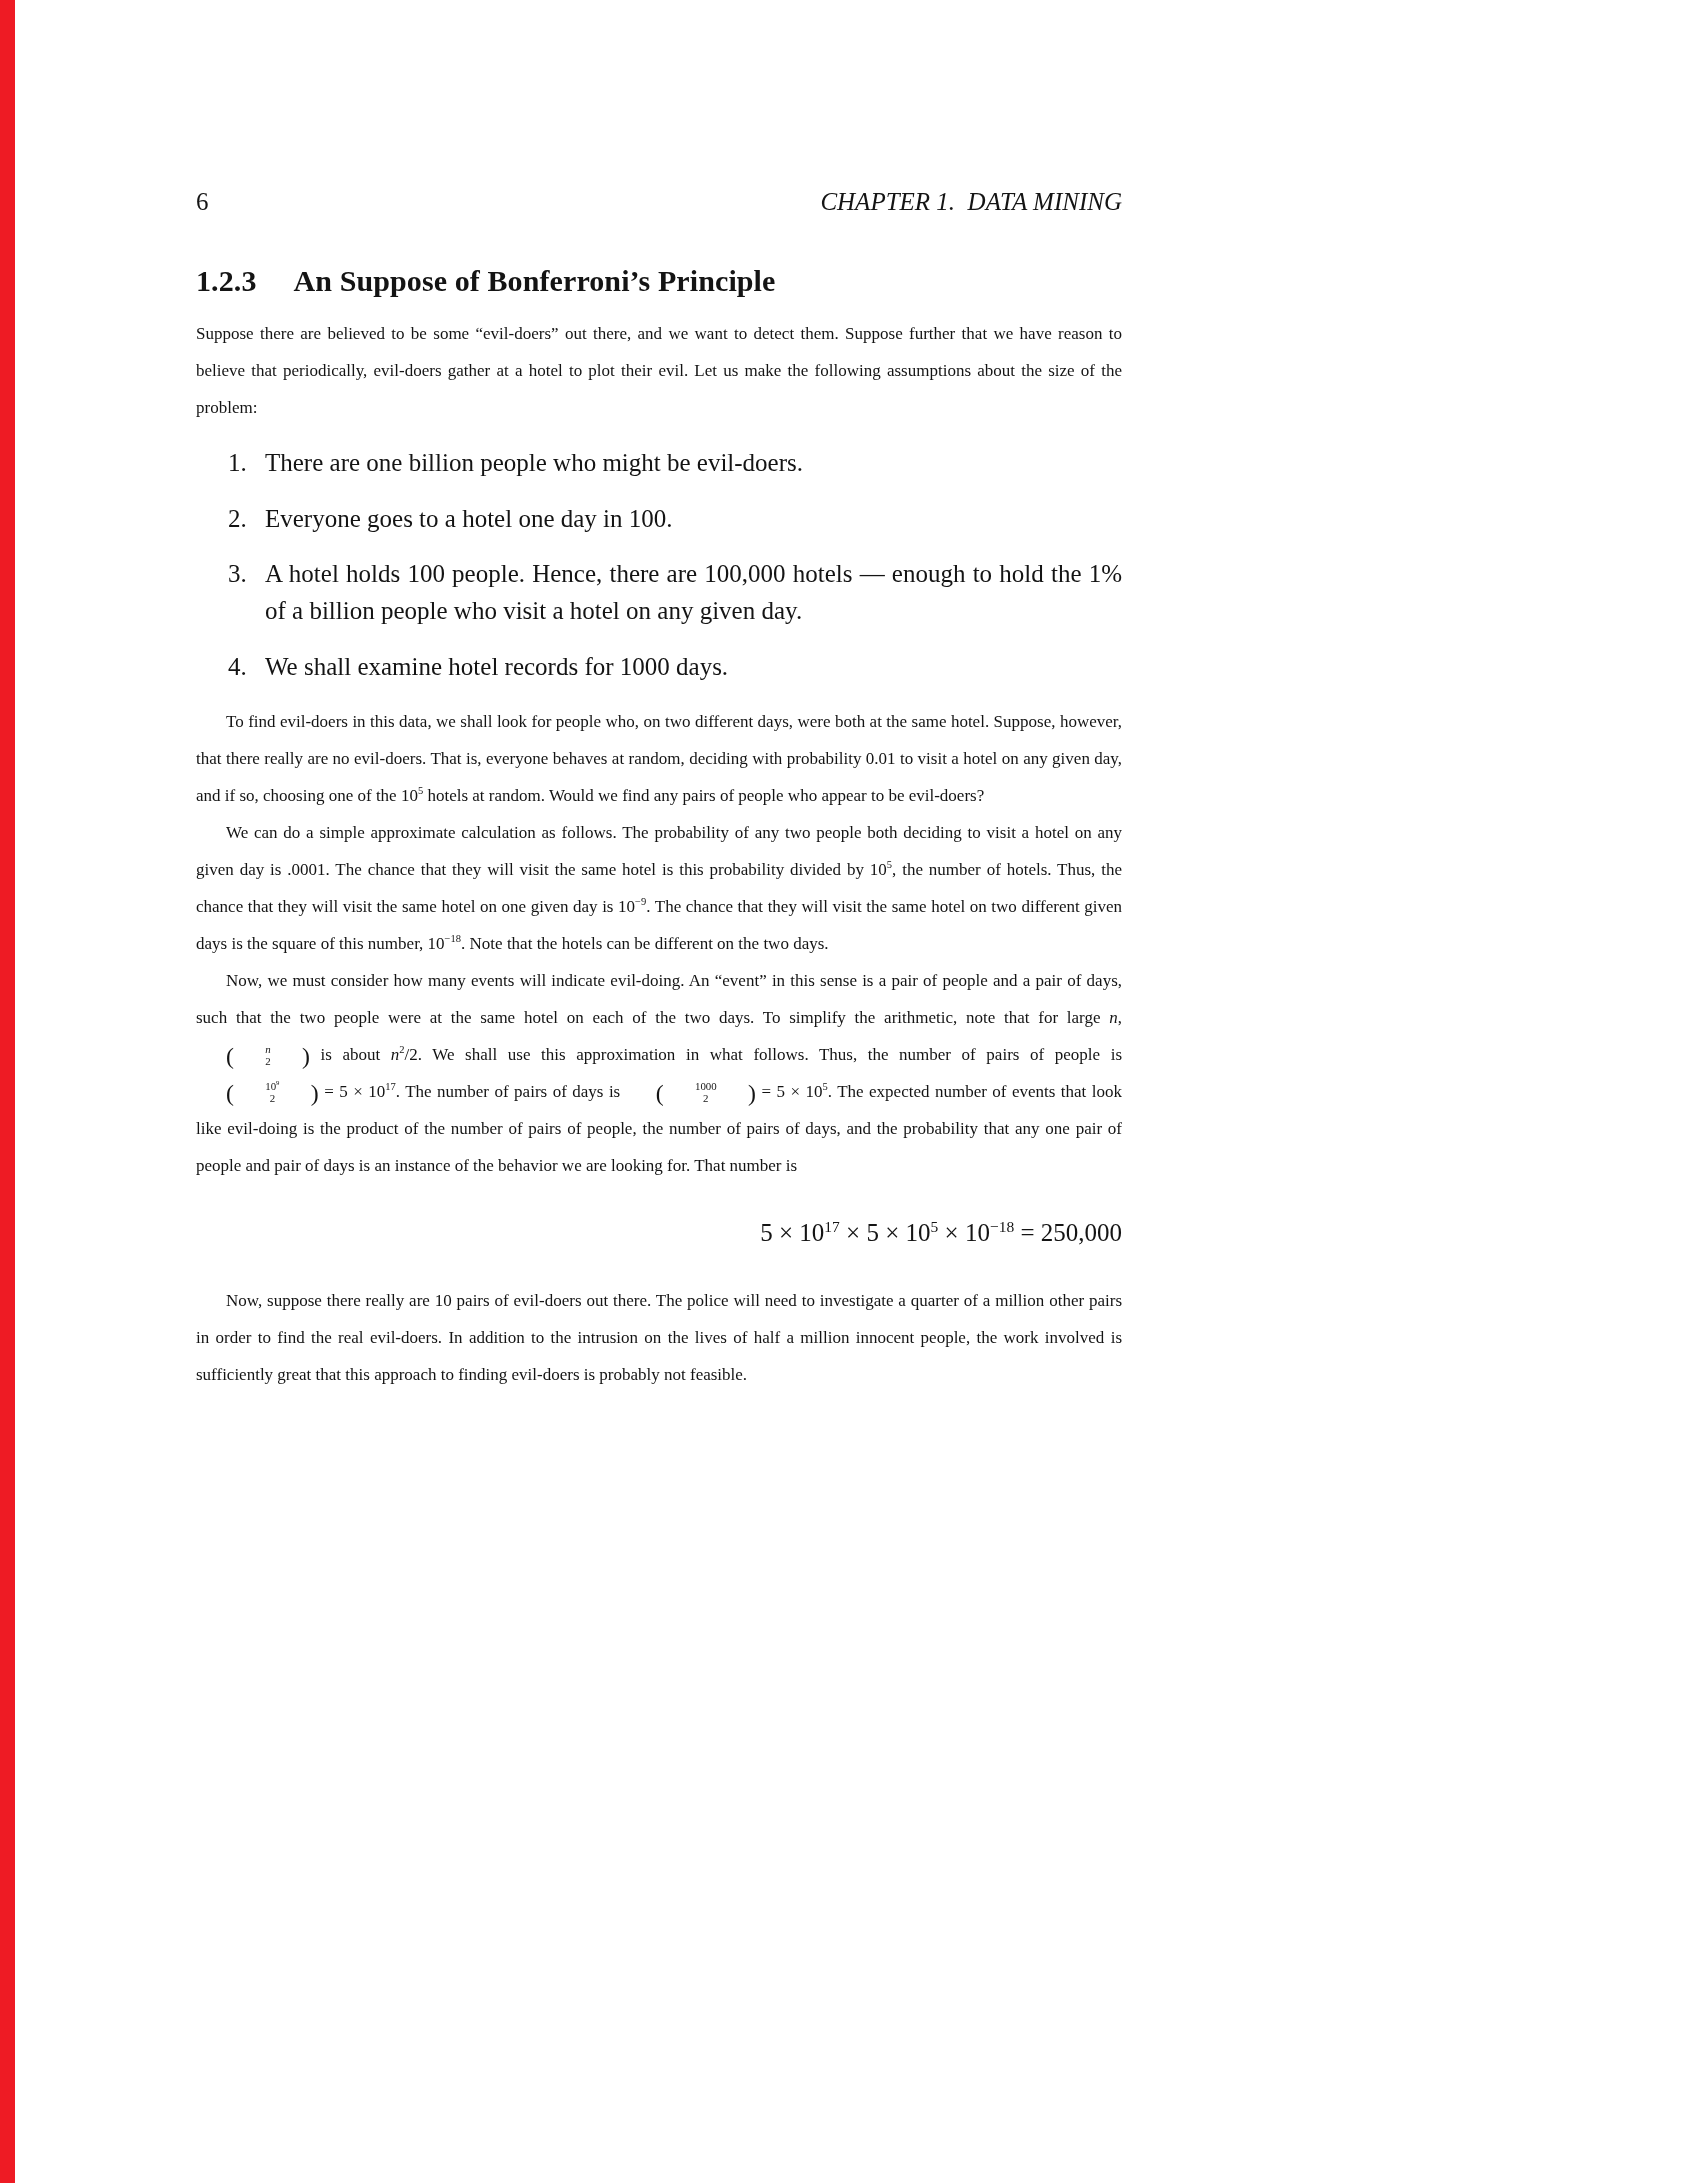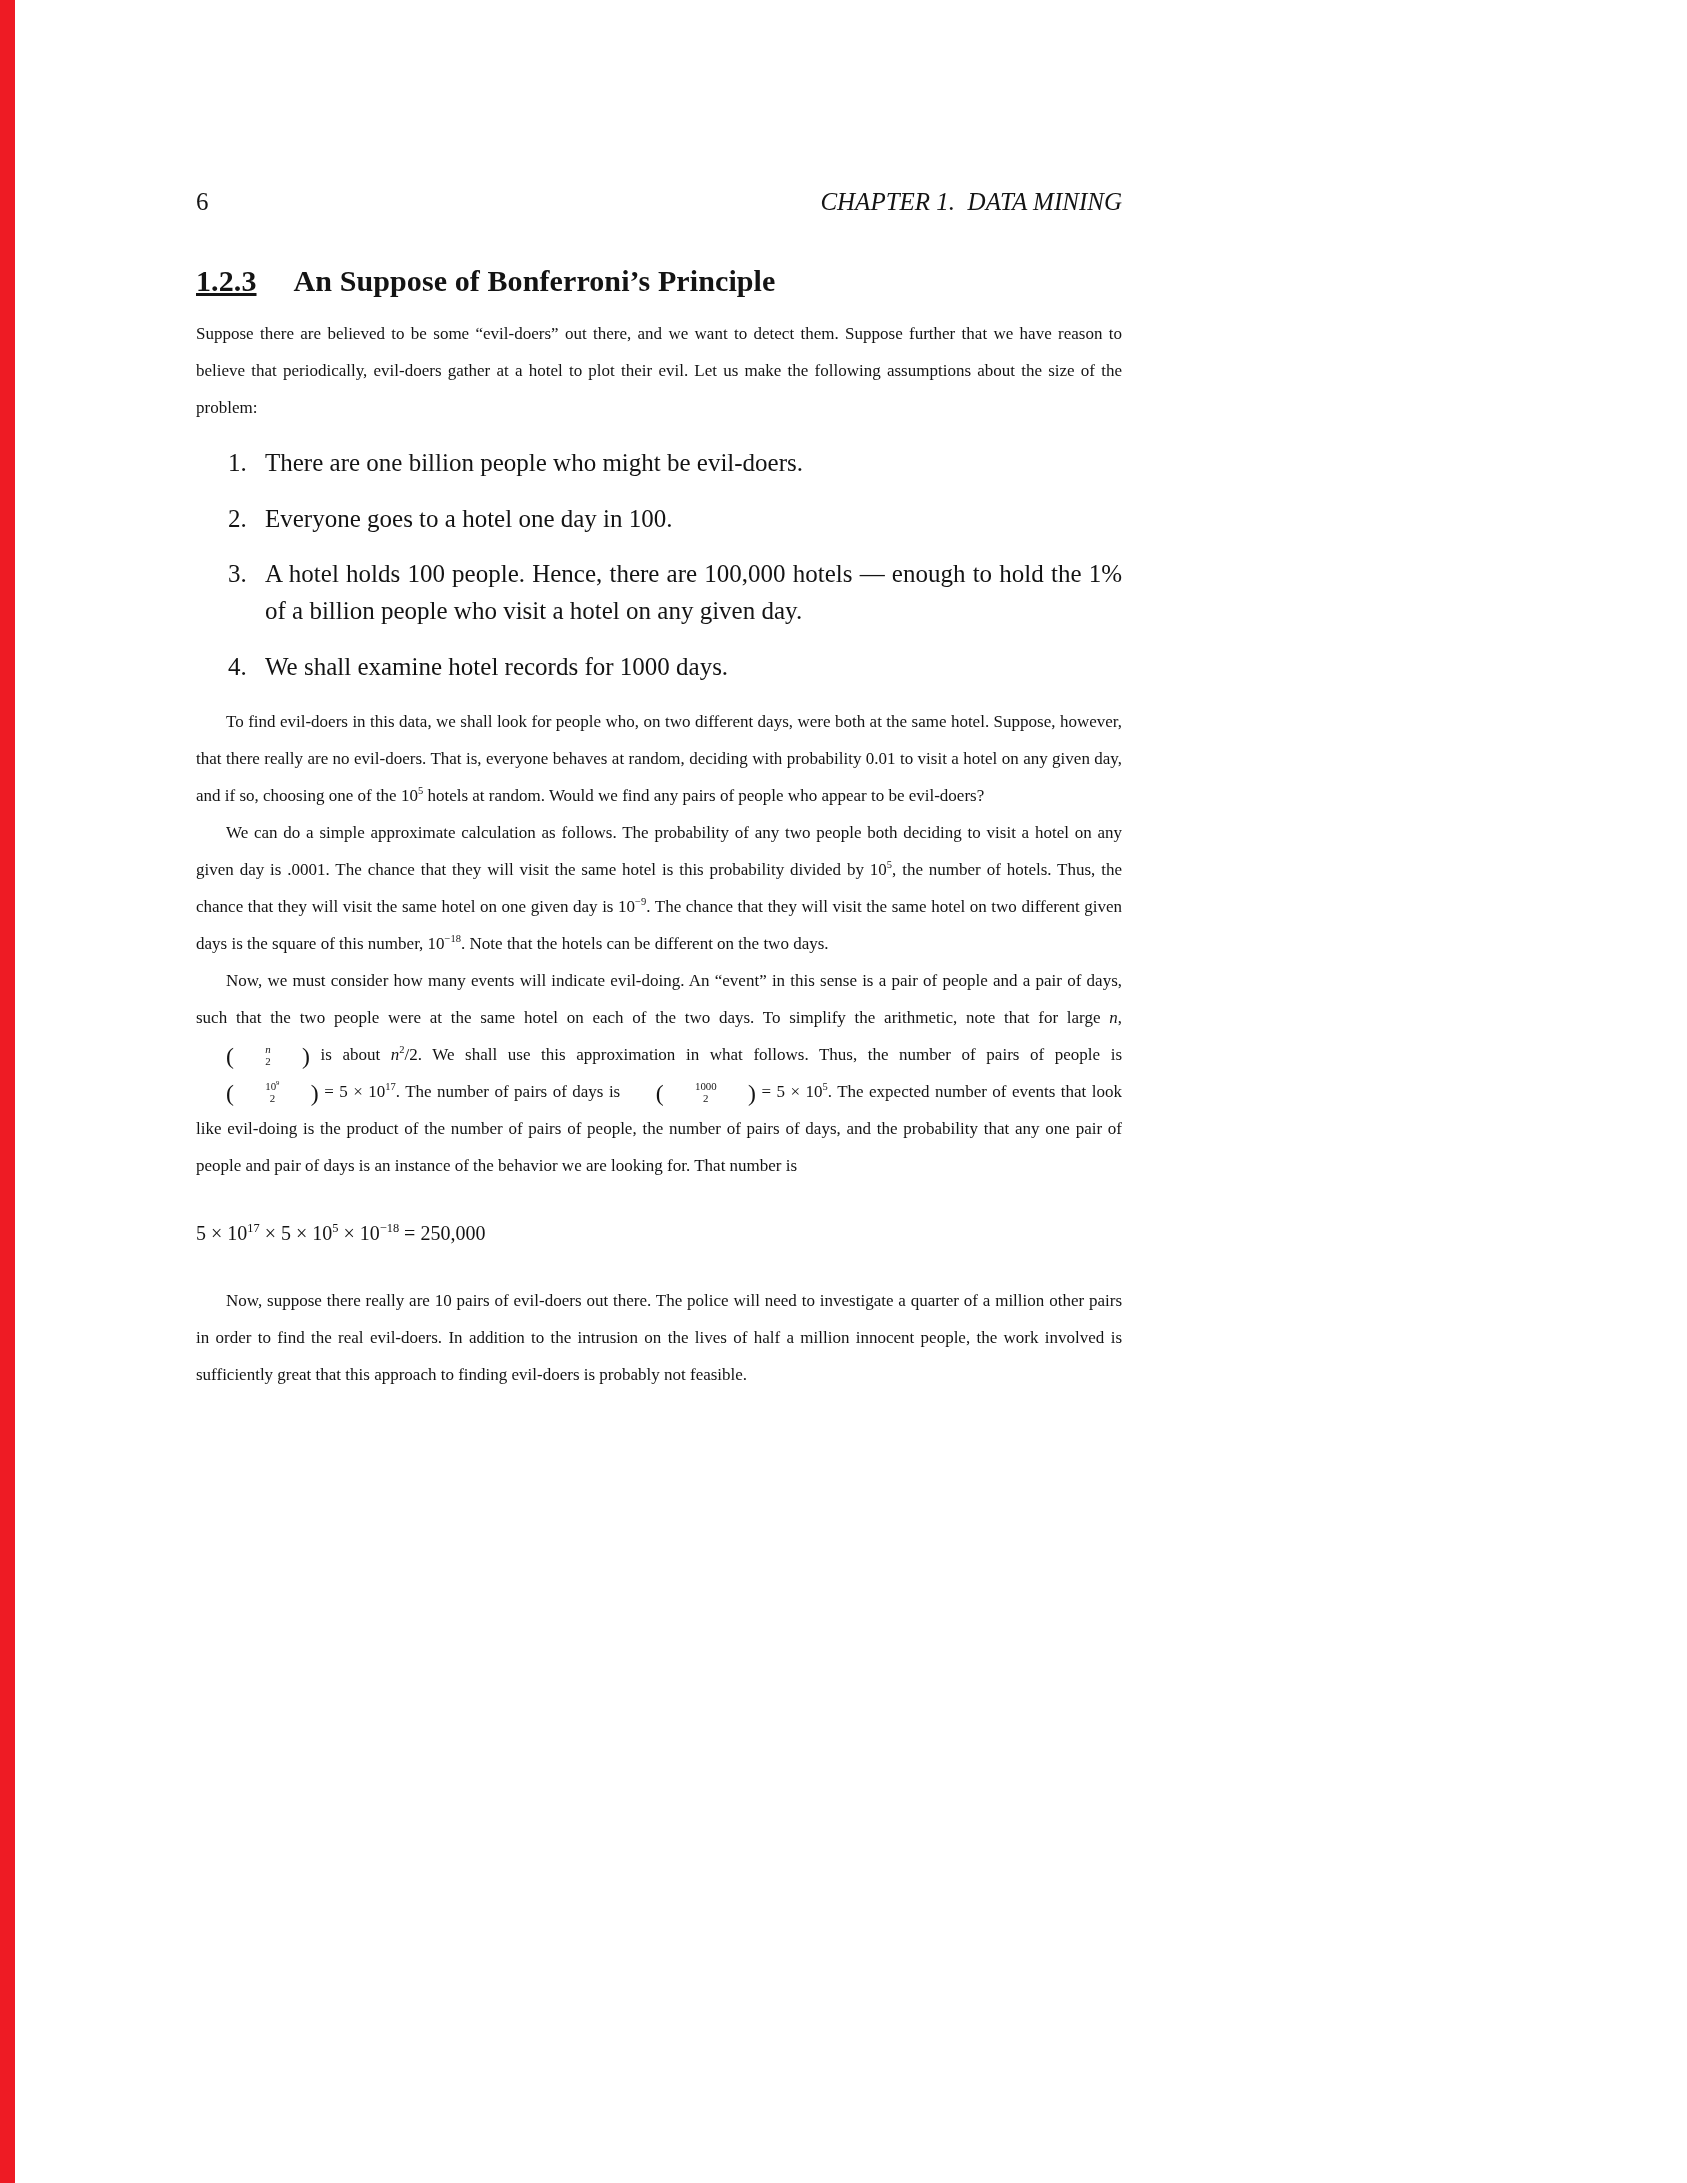--- a/index.html
+++ b/index.html
@@ -6,27 +6,27 @@
   body{
     width:1687px;height:2183px;background:#ffffff;position:relative;
     font-family:"Liberation Serif","DejaVu Serif",serif;color:#141414;
     overflow:hidden;
   }
   .stripe{position:absolute;left:0;top:0;width:14.6px;height:2183px;background:#ee1b24;}
   .content{position:absolute;left:196px;top:167px;width:926px;}
   .header{display:flex;justify-content:space-between;align-items:baseline;font-size:25px;line-height:37px;margin-bottom:42px;}
   .running-head{font-style:italic;white-space:pre;margin-top:16px;}
   h2.section{font-size:30px;line-height:38px;font-weight:bold;margin:0 0 14.6px 0;letter-spacing:0.1px;}
-  .sec-num{margin-right:37px;text-decoration:underline;}
+  .sec-num{margin-right:37px;}
   p.para{font-size:17px;line-height:37px;text-align:justify;margin:0;}
   p.para.indent{text-indent:30px;}
   .list{margin:18.5px 0;}
   .li{position:relative;padding-left:69px;margin:18.5px 0;font-size:25px;line-height:37px;text-align:justify;}
   .li-num{position:absolute;left:32px;}
-  .equation{font-size:20px;line-height:40px;text-align:left;margin:29px 0;}
+  .equation{font-size:25px;line-height:40px;text-align:right;margin:29px 0;}
   sup{font-size:62%;line-height:0;}
   i{font-style:italic;}
   .binom{display:inline-flex;align-items:center;vertical-align:middle;line-height:0;}
   .paren{font-size:140%;line-height:0;}
   .bstack{display:inline-flex;flex-direction:column;align-items:center;font-size:64%;line-height:1.08;padding:0 1.3px;}
   .brow{line-height:1.08;}
 </style>
 </head>
 <body>
 

